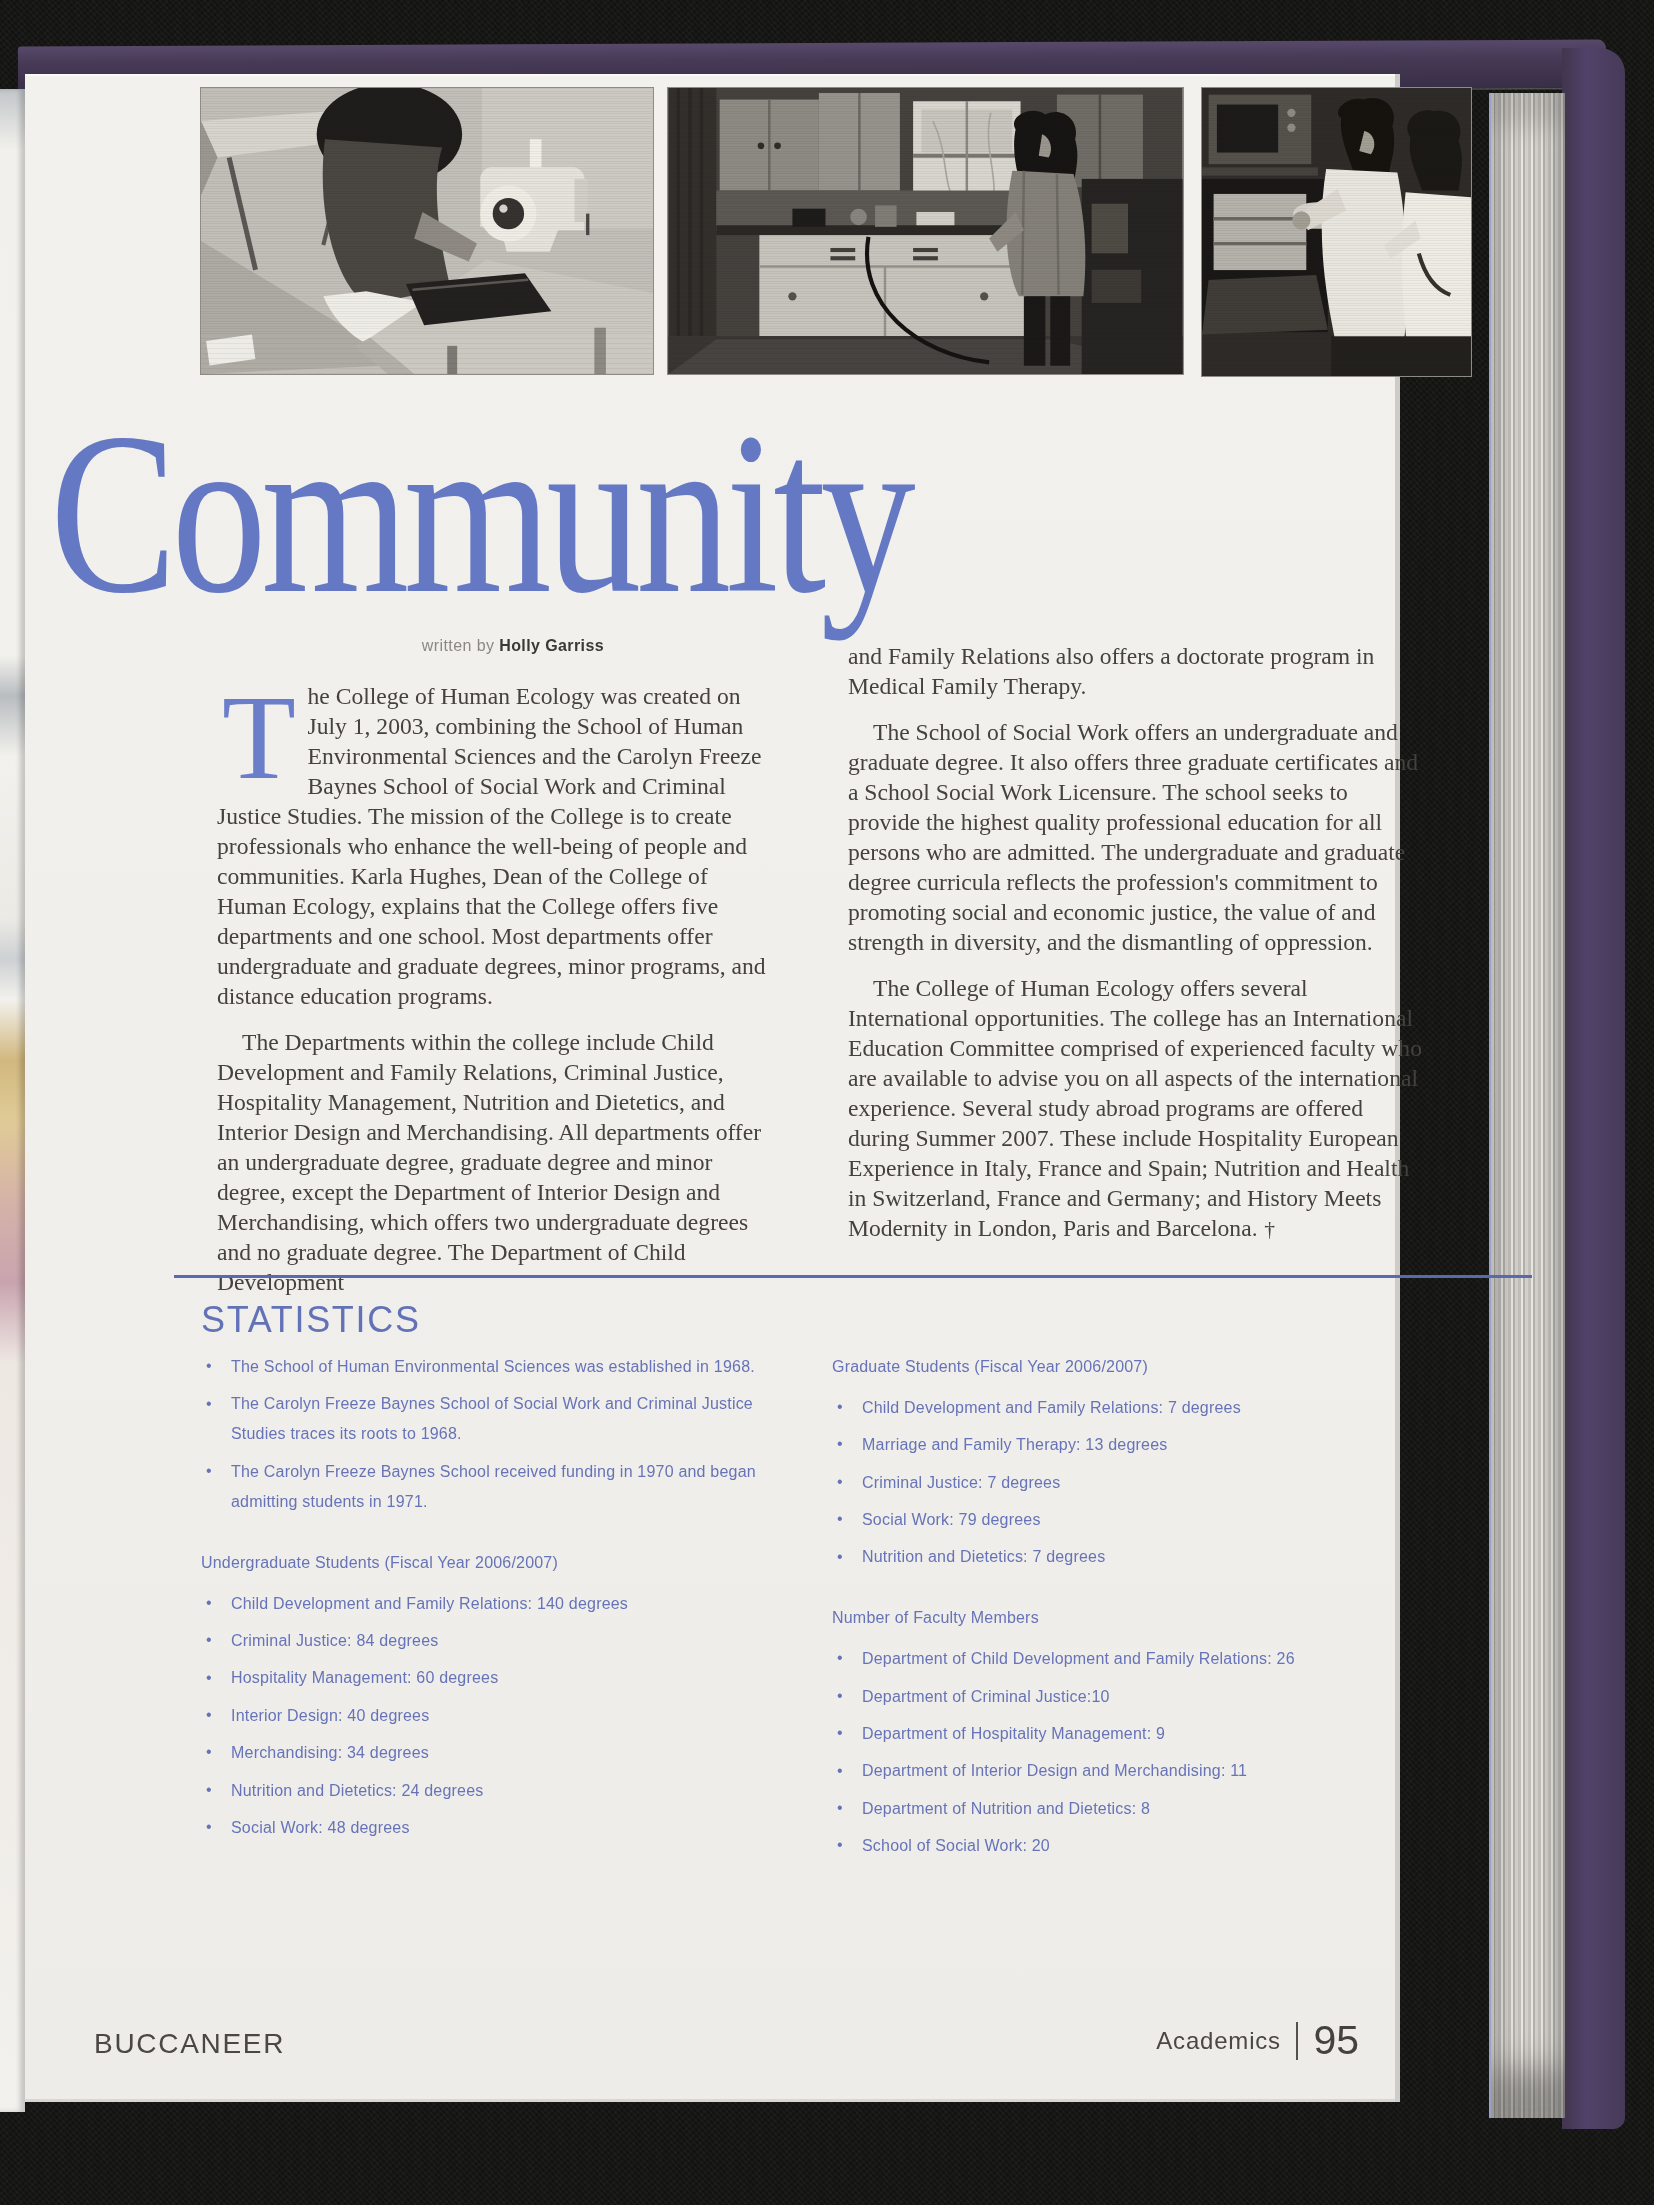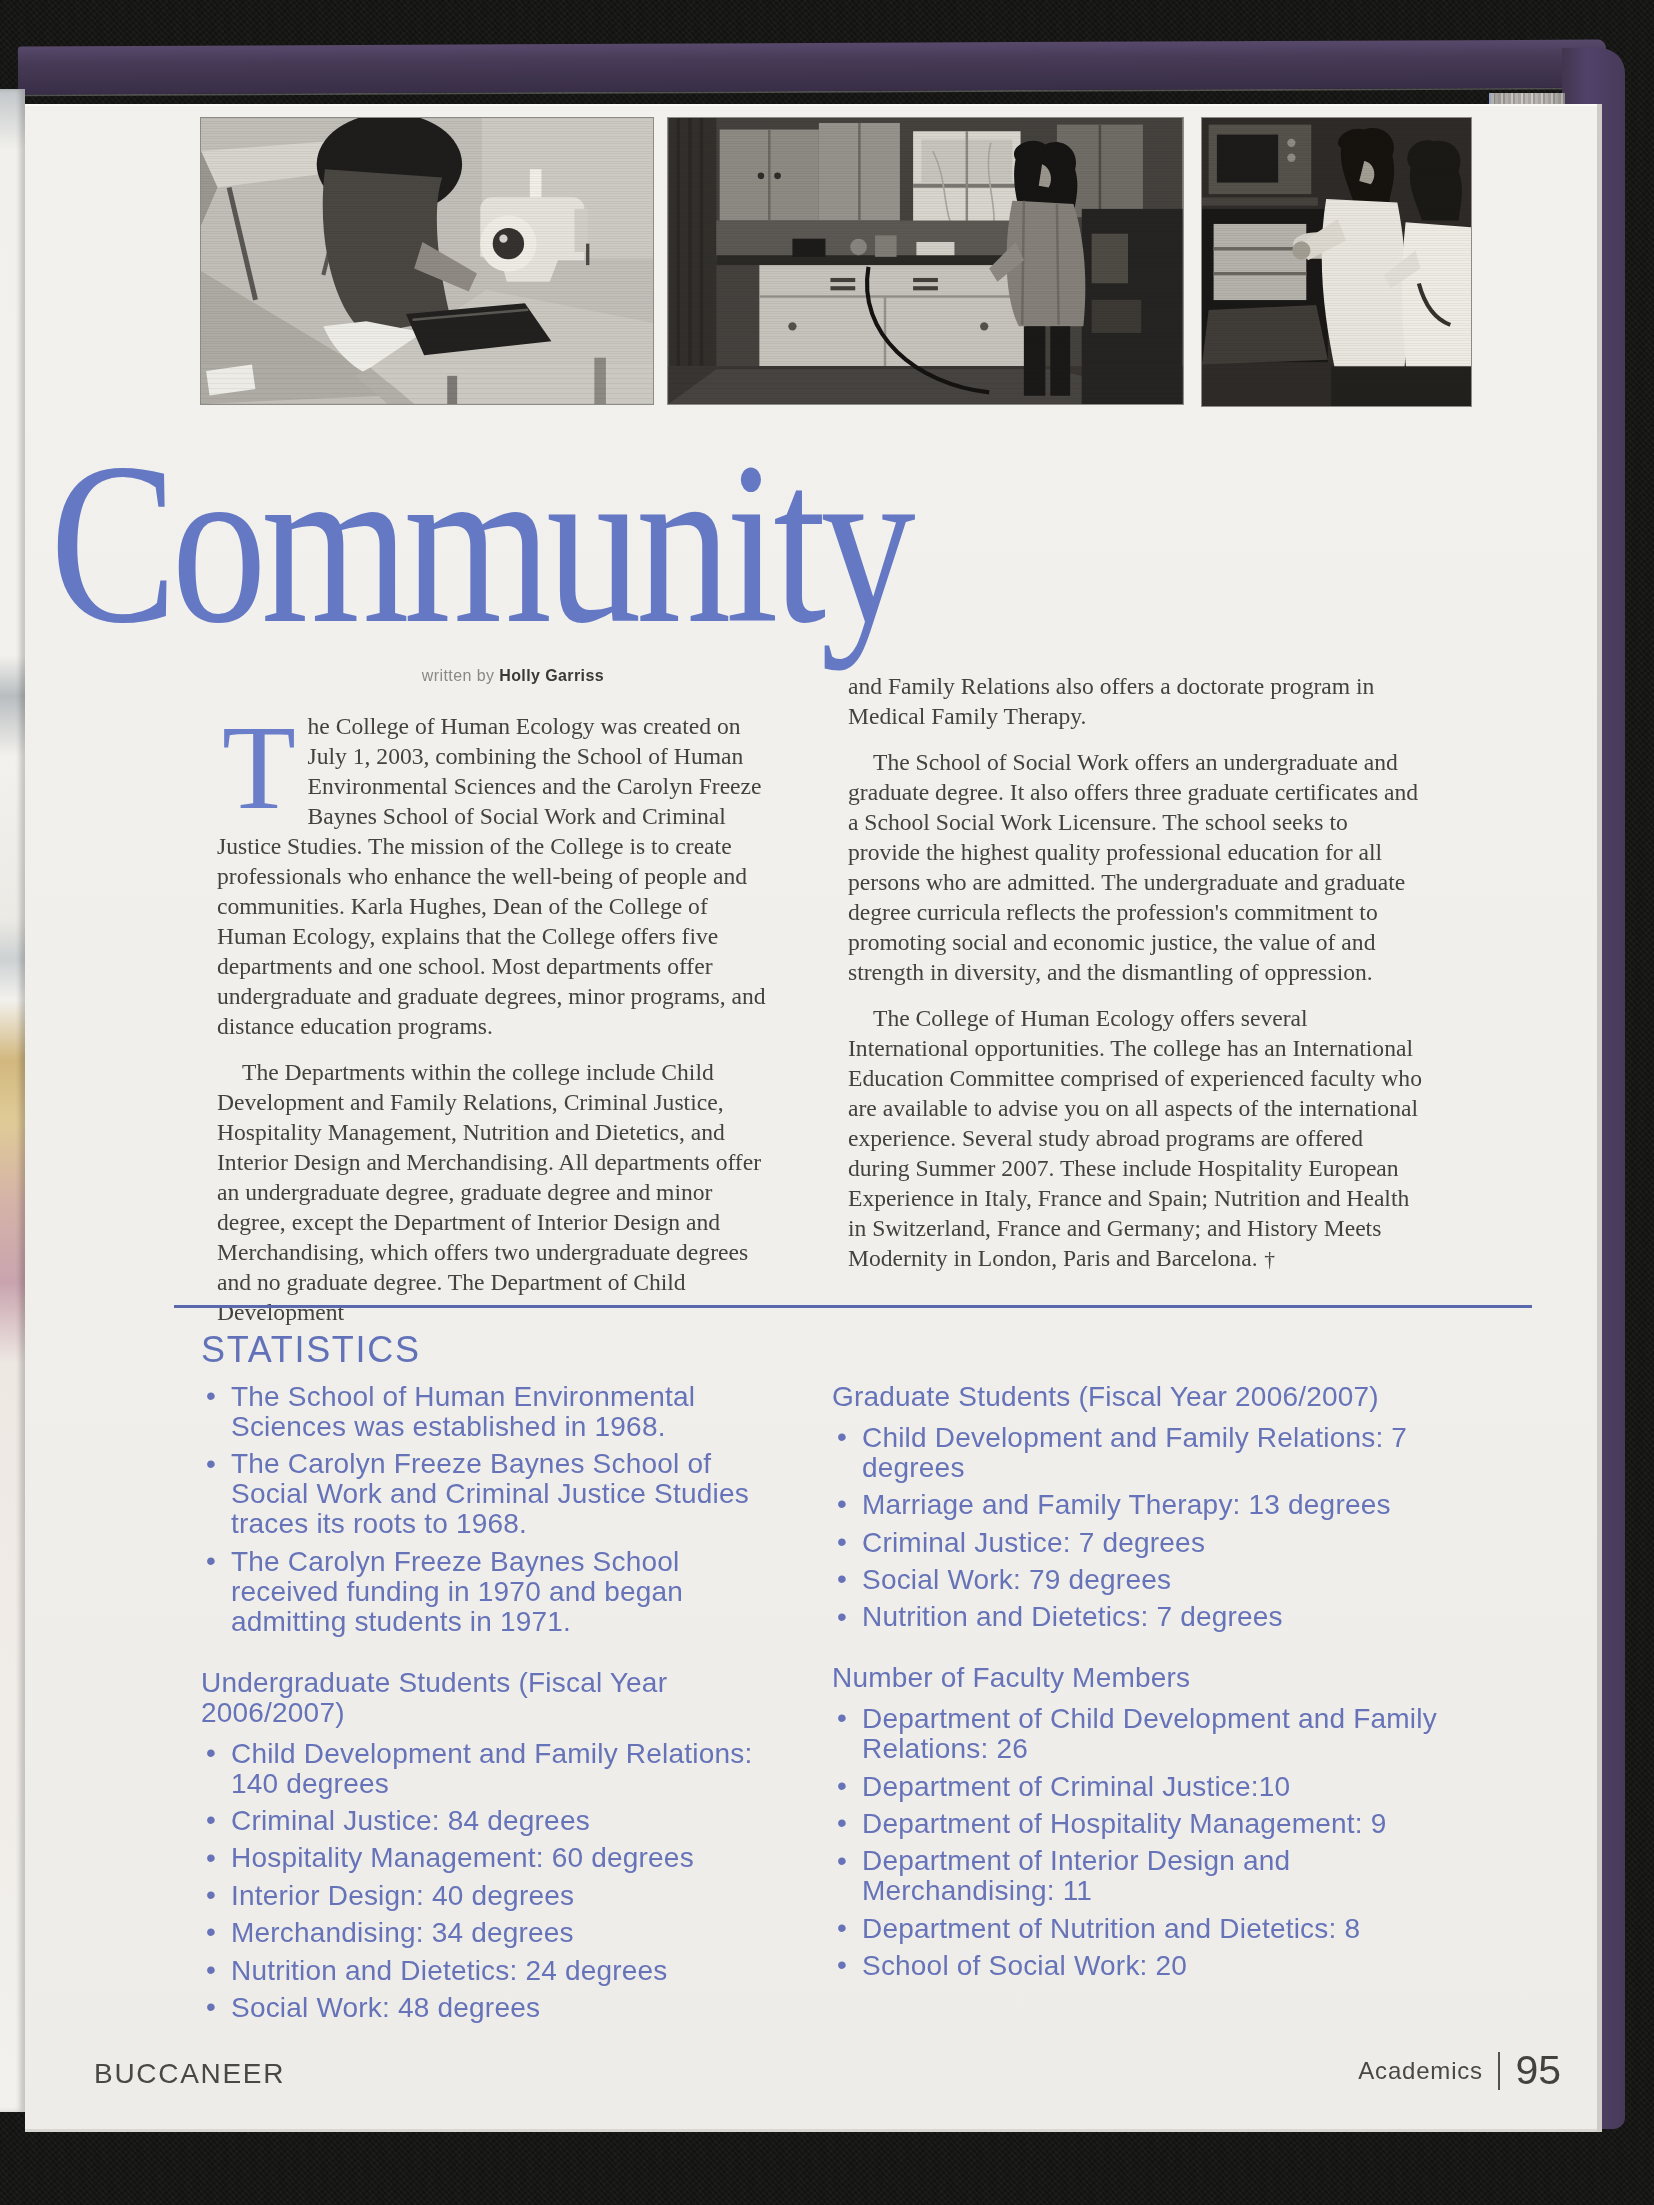--- a/index.html
+++ b/index.html
@@ -38,21 +38,21 @@
     background:linear-gradient(180deg,
       #c2c6c9 0%,#f1f0ec 3%,#f2f1ed 28%,#b9bdc0 30%,#f2f1ed 33%,
       #eceae5 41%,#cdd1d3 43%,#f2f1ed 45%,
       #d2b87f 48%,#e0cb97 51%,#d5b3a8 55%,#c9a4af 59%,
       #eee8e3 63%,#f2f1ed 100%);
     box-shadow:inset -5px 0 5px rgba(0,0,0,0.18);
   }
 
   
   .page{
-    left:25px;top:104px;width:1572px;height:2023px;
+    left:25px;top:74px;width:1370px;height:2023px;
     background:linear-gradient(180deg,#f2f1ed 0%,#f0efeb 55%,#edecE8 100%);
     border-top:2.5px solid #fbfaf7;
     border-bottom:3.3px solid #d9d7d1;
     box-shadow:5px 0 0 #cfccc7;
   }
 
   
   .photo{top:11.6px;height:286px;background:#c6c3bd;outline:0.8px solid #8e8b85;overflow:hidden;}
   .photo svg{display:block;}
   .photo-1{left:176px;width:452px;}
@@ -85,21 +85,21 @@
     font-size:121px;line-height:0.74;padding:11.6px 11.6px 0 5px;
   }
   .endmark{color:#45423e;font-size:21.5px;padding-left:6.6px;}
 
   
   .divider{left:149px;top:1199px;width:1358px;height:2.5px;background:#5a68ae;}
   .stats-heading{
     left:176px;top:1223px;margin:0;
     font-size:36px;font-weight:400;letter-spacing:1.7px;color:#6272b8;
   }
-  .stats-col{font-size:28px;line-height:30px;color:#6673b8;letter-spacing:0.2px;}
+  .stats-col{font-size:16px;line-height:30px;color:#6673b8;letter-spacing:0.2px;}
   .stats-a{left:176px;top:1276px;width:579px;}
   .stats-b{left:807px;top:1276px;width:616px;}
   .stat-item{position:relative;padding-left:30px;margin-bottom:7.4px;}
   .stat-item::before{content:"\2022";position:absolute;left:5px;top:-0.8px;}
   .stat-subhead{margin:31px 0 10.8px 0;}
   .stat-subhead.first{margin-top:0;}
 
   
   .footer-left{left:69px;top:1952px;font-size:28px;letter-spacing:1.7px;color:#4a4744;}
   .footer-right{right:36px;top:1941px;display:flex;align-items:center;gap:15px;text-align:center;}

